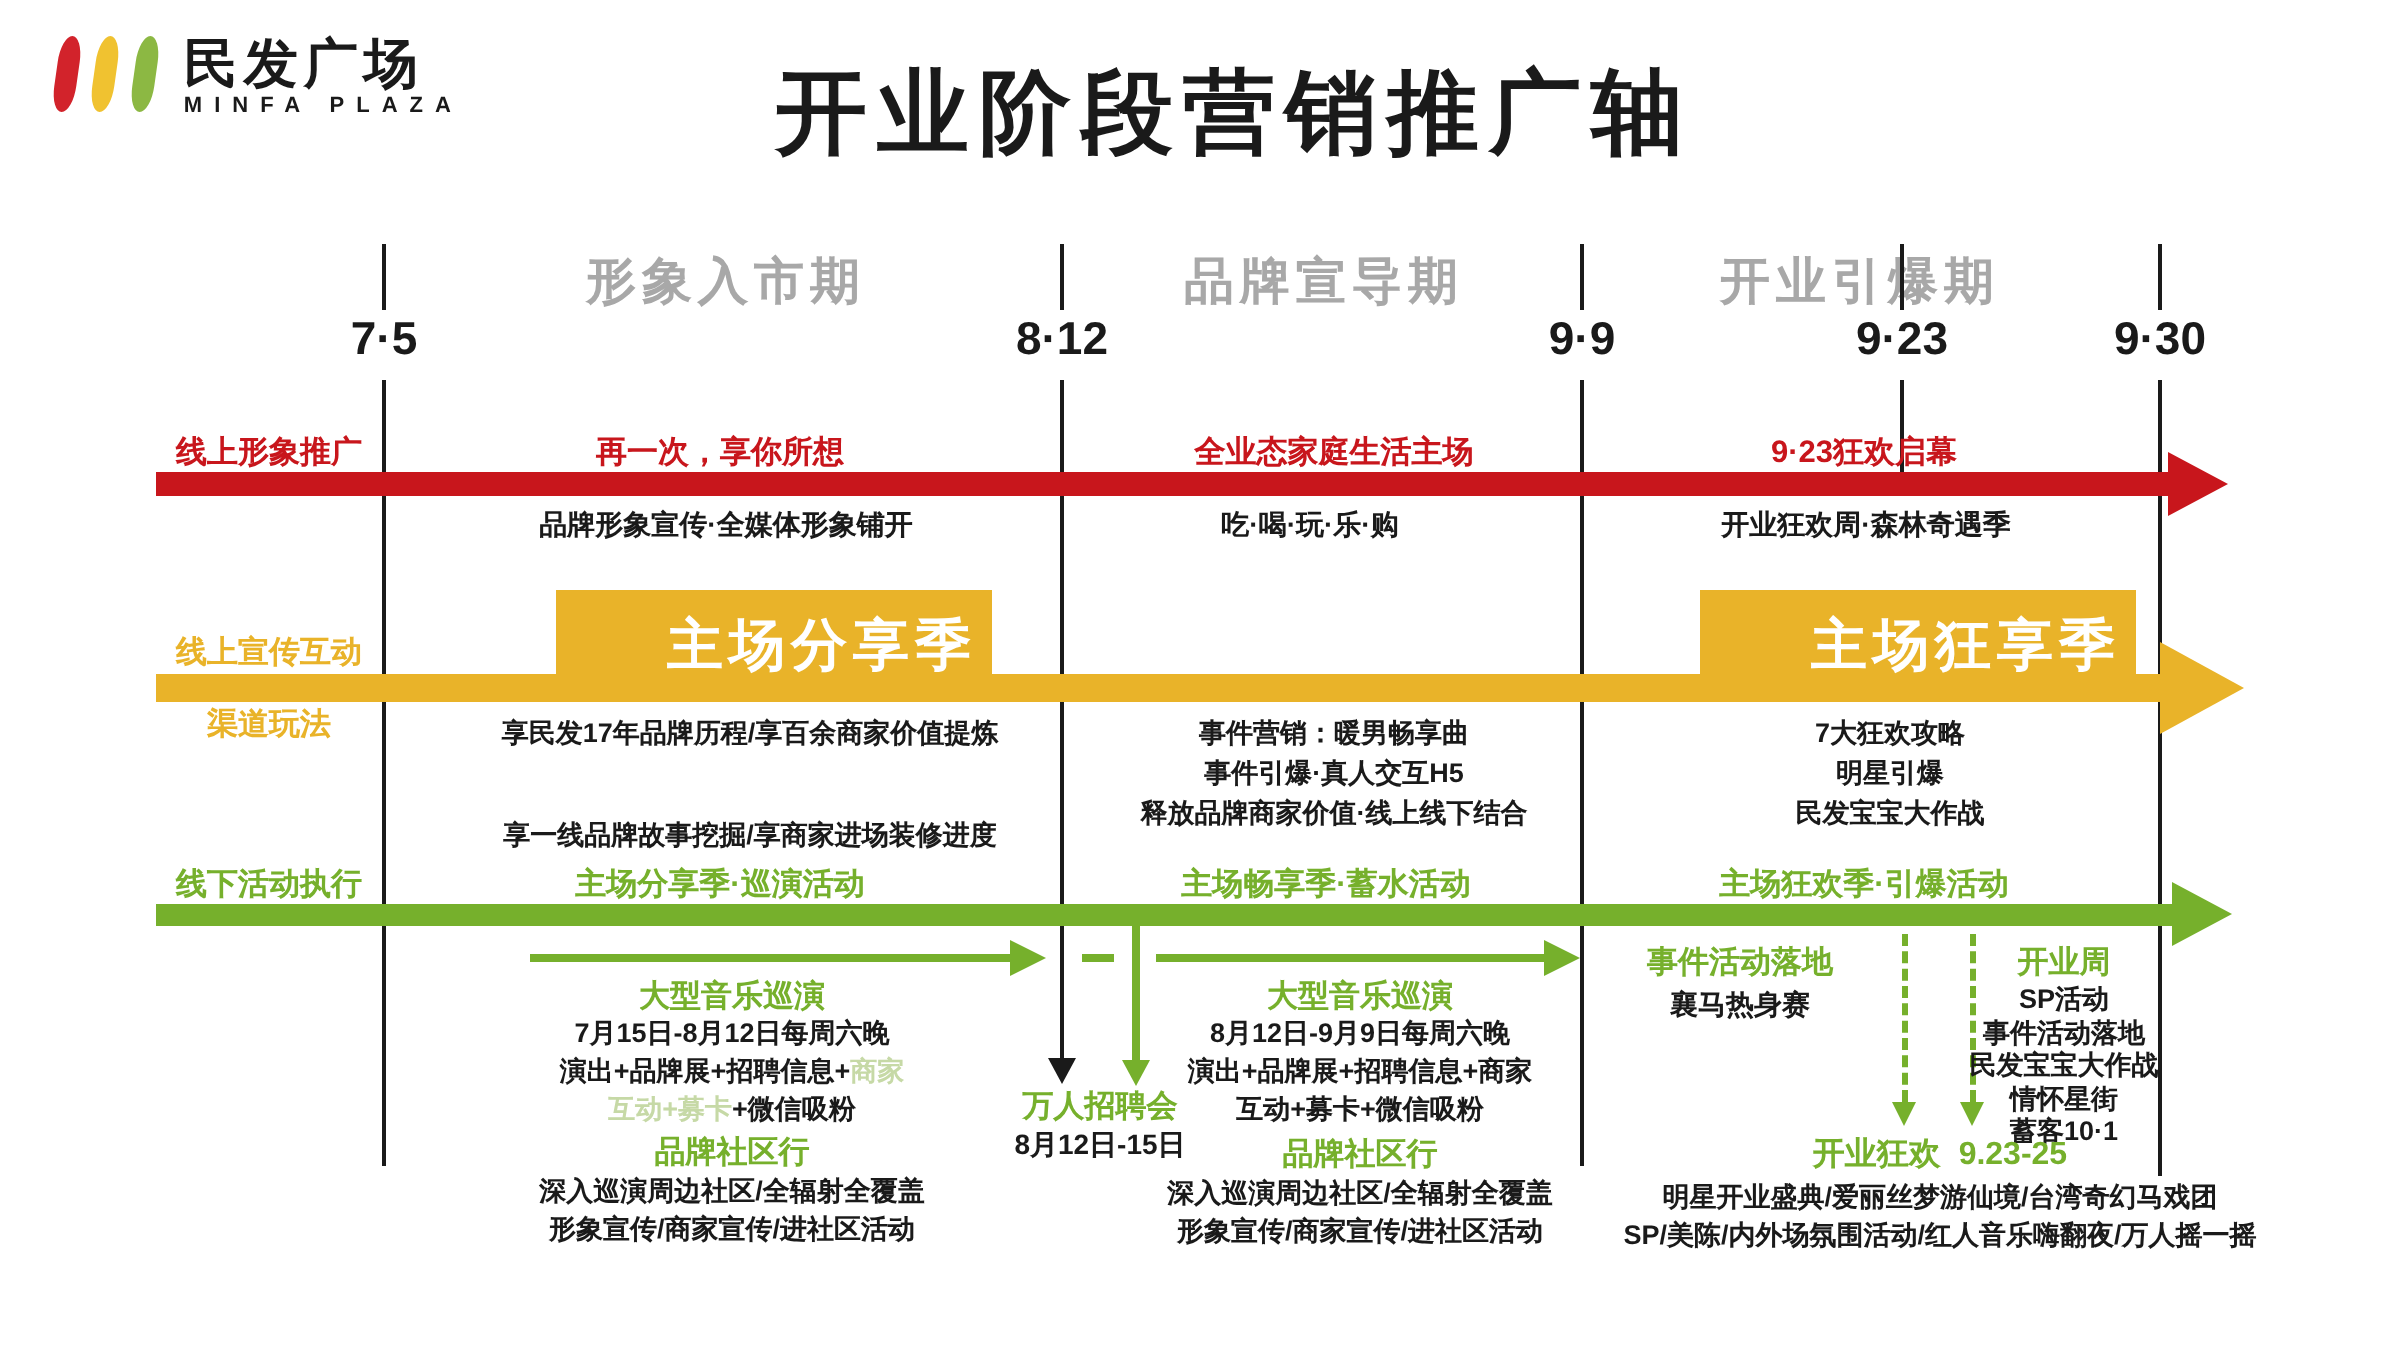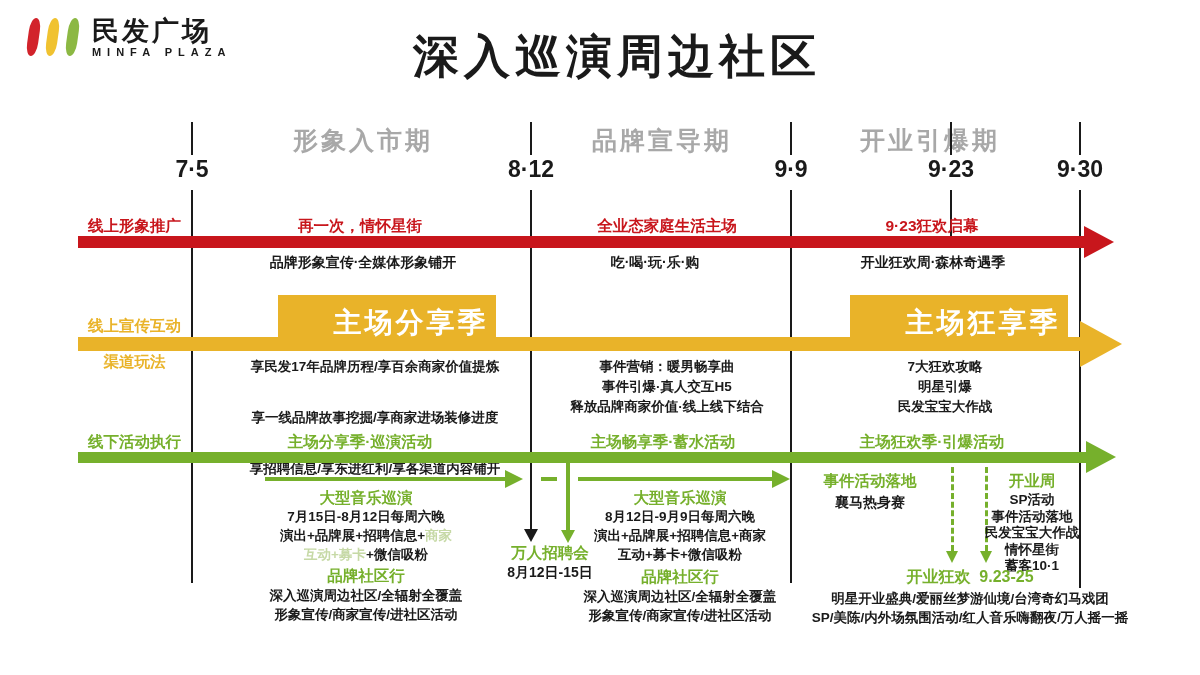--- a/index.html
+++ b/index.html
@@ -32,21 +32,21 @@
       <span class="stripe" style="background:#d2232b;"></span>
       <span class="stripe" style="background:#f0c230;"></span>
       <span class="stripe" style="background:#8cb843;"></span>
     </div>
     <div style="margin-left:10px;">
       <div style="font-size:27px;letter-spacing:3px;line-height:28px;">民发广场</div>
       <div style="font-size:11px;letter-spacing:6px;line-height:14px;">MINFA PLAZA</div>
     </div>
   </div>
 
-  <div class="t" style="left:302px;width:630px;top:26px;font-size:46px;letter-spacing:5px;">深入巡演周边社区</div>
+  <div class="t" style="left:302px;width:630px;top:26px;font-size:46px;letter-spacing:5px;">开业阶段营销推广轴</div>
 
   <div class="t gray" style="left:238px;width:250px;top:124px;font-size:25px;letter-spacing:3px;">形象入市期</div>
   <div class="t gray" style="left:537px;width:250px;top:124px;font-size:25px;letter-spacing:3px;">品牌宣导期</div>
   <div class="t gray" style="left:805px;width:250px;top:124px;font-size:25px;letter-spacing:3px;">开业引爆期</div>
 
   <div class="vline" style="left:191px;top:122px;height:33px;"></div>
   <div class="vline" style="left:530px;top:122px;height:33px;"></div>
   <div class="vline" style="left:790px;top:122px;height:33px;"></div>
   <div class="vline" style="left:950px;top:122px;height:33px;"></div>
   <div class="vline" style="left:1079px;top:122px;height:33px;"></div>
@@ -57,21 +57,21 @@
   <div class="t" style="left:901px;width:100px;top:156px;font-size:23px;">9·23</div>
   <div class="t" style="left:1030px;width:100px;top:156px;font-size:23px;">9·30</div>
 
   <div class="vline" style="left:191px;top:190px;height:393px;"></div>
   <div class="vline" style="left:530px;top:190px;height:339px;"></div>
   <div class="vline" style="left:790px;top:190px;height:393px;"></div>
   <div class="vline" style="left:950px;top:190px;height:48px;"></div>
   <div class="vline" style="left:1079px;top:190px;height:398px;"></div>
 
   <div class="t red f15" style="left:72px;width:125px;top:216px;">线上形象推广</div>
-  <div class="t red f15" style="left:210px;width:300px;top:216px;">再一次，情怀星街</div>
+  <div class="t red f15" style="left:210px;width:300px;top:216px;">再一次，享你所想</div>
   <div class="t red f15" style="left:517px;width:300px;top:216px;">全业态家庭生活主场</div>
   <div class="t red f15" style="left:782px;width:300px;top:216px;">9·23狂欢启幕</div>
 
   <div class="bar" style="left:78px;top:236px;width:1008px;height:12px;background:#c8161c;"></div>
   <div class="head-r" style="left:1084px;top:226px;border-left:30px solid #c8161c;"></div>
 
   <div class="t f14" style="left:213px;width:300px;top:254px;">品牌形象宣传·全媒体形象铺开</div>
   <div class="t f14" style="left:505px;width:300px;top:254px;">吃·喝·玩·乐·购</div>
   <div class="t f14" style="left:783px;width:300px;top:254px;">开业狂欢周·森林奇遇季</div>
 
@@ -80,21 +80,20 @@
 
   <div class="bar" style="left:78px;top:337px;width:1004px;height:14px;background:#e9b329;"></div>
   <div class="head-r" style="left:1080px;top:321px;border-top-width:23px;border-bottom-width:23px;border-left:42px solid #e9b329;"></div>
 
   <div class="badge" style="left:278px;top:295px;">主场分享季</div>
   <div class="badge" style="left:850px;top:295px;">主场狂享季</div>
 
   <div class="lines f13" style="left:225px;width:300px;top:358px;gap:33px;">
     <div>享民发17年品牌历程/享百余商家价值提炼</div>
     <div>享一线品牌故事挖掘/享商家进场装修进度</div>
-    <div>享招聘信息/享东进红利/享各渠道内容铺开</div>
   </div>
   <div class="lines f13" style="left:517px;width:300px;top:358px;">
     <div>事件营销：暖男畅享曲</div>
     <div>事件引爆·真人交互H5</div>
     <div>释放品牌商家价值·线上线下结合</div>
   </div>
   <div class="lines f13" style="left:795px;width:300px;top:358px;">
     <div>7大狂欢攻略</div>
     <div>明星引爆</div>
     <div>民发宝宝大作战</div>

